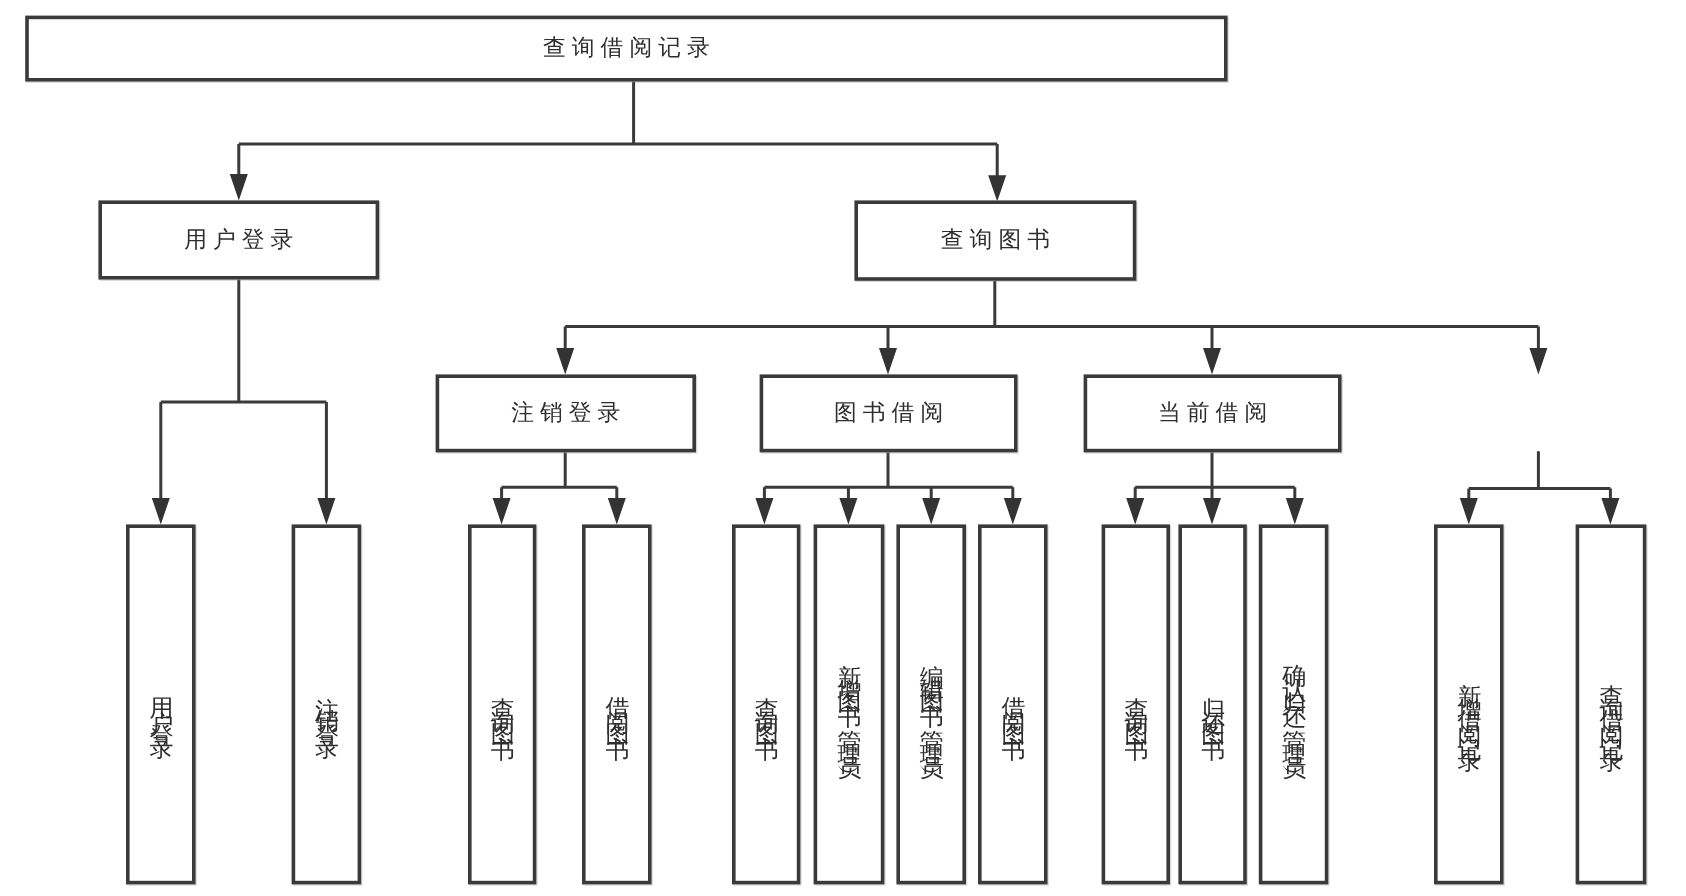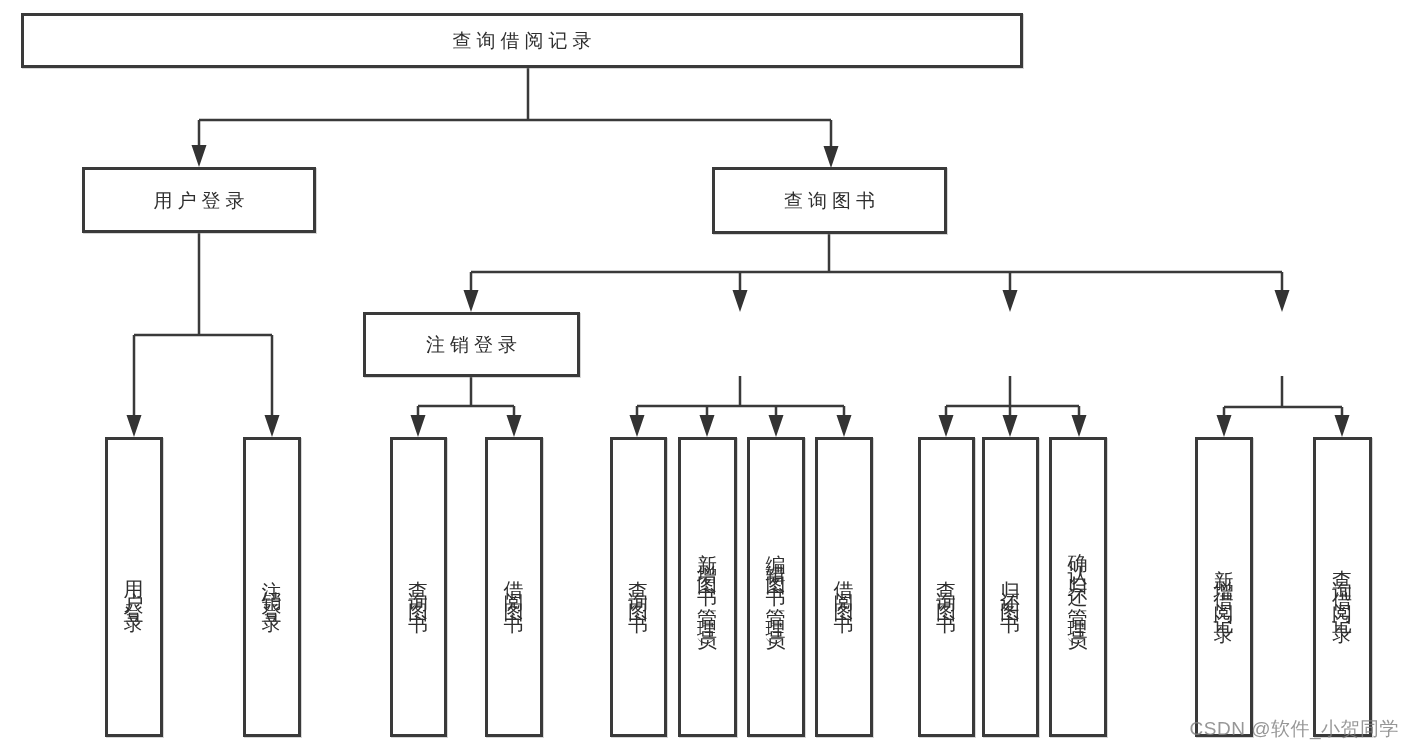--- a/index.html
+++ b/index.html
@@ -88,20 +88,26 @@
   <div class="box h" style="left:82px;top:167px;width:234px;height:66px">
     <span class="lbl">用户登录</span>
   </div>
   <div class="box h" style="left:712px;top:167px;width:235px;height:67px">
     <span class="lbl">查询图书</span>
   </div>
 
   <div class="box h" style="left:363px;top:312px;width:217px;height:65px">
     <span class="lbl">注销登录</span>
   </div>
+  <div class="box h" style="left:633px;top:312px;width:215px;height:65px">
+    <span class="lbl">图书借阅</span>
+  </div>
+  <div class="box h" style="left:903px;top:312px;width:215px;height:65px">
+    <span class="lbl">当前借阅</span>
+  </div>
 
   <div class="box v" style="left:105px;top:437px;width:58px;height:300px">
     <span class="lbl">用户登录</span>
   </div>
   <div class="box v" style="left:243px;top:437px;width:58px;height:300px">
     <span class="lbl">注销登录</span>
   </div>
 
   <div class="box v" style="left:390px;top:437px;width:57px;height:300px">
     <span class="lbl">查询图书</span>
@@ -133,15 +139,14 @@
     <span class="lbl">确认归还（管理员）</span>
   </div>
 
   <div class="box v" style="left:1195px;top:437px;width:58px;height:300px">
     <span class="lbl">新增借阅记录</span>
   </div>
   <div class="box v" style="left:1313px;top:437px;width:59px;height:300px">
     <span class="lbl">查询借阅记录</span>
   </div>
 
-  <div class="watermark">CSDN @软件_小贺同学</div>
 
 </div>
 
 </body></html>

